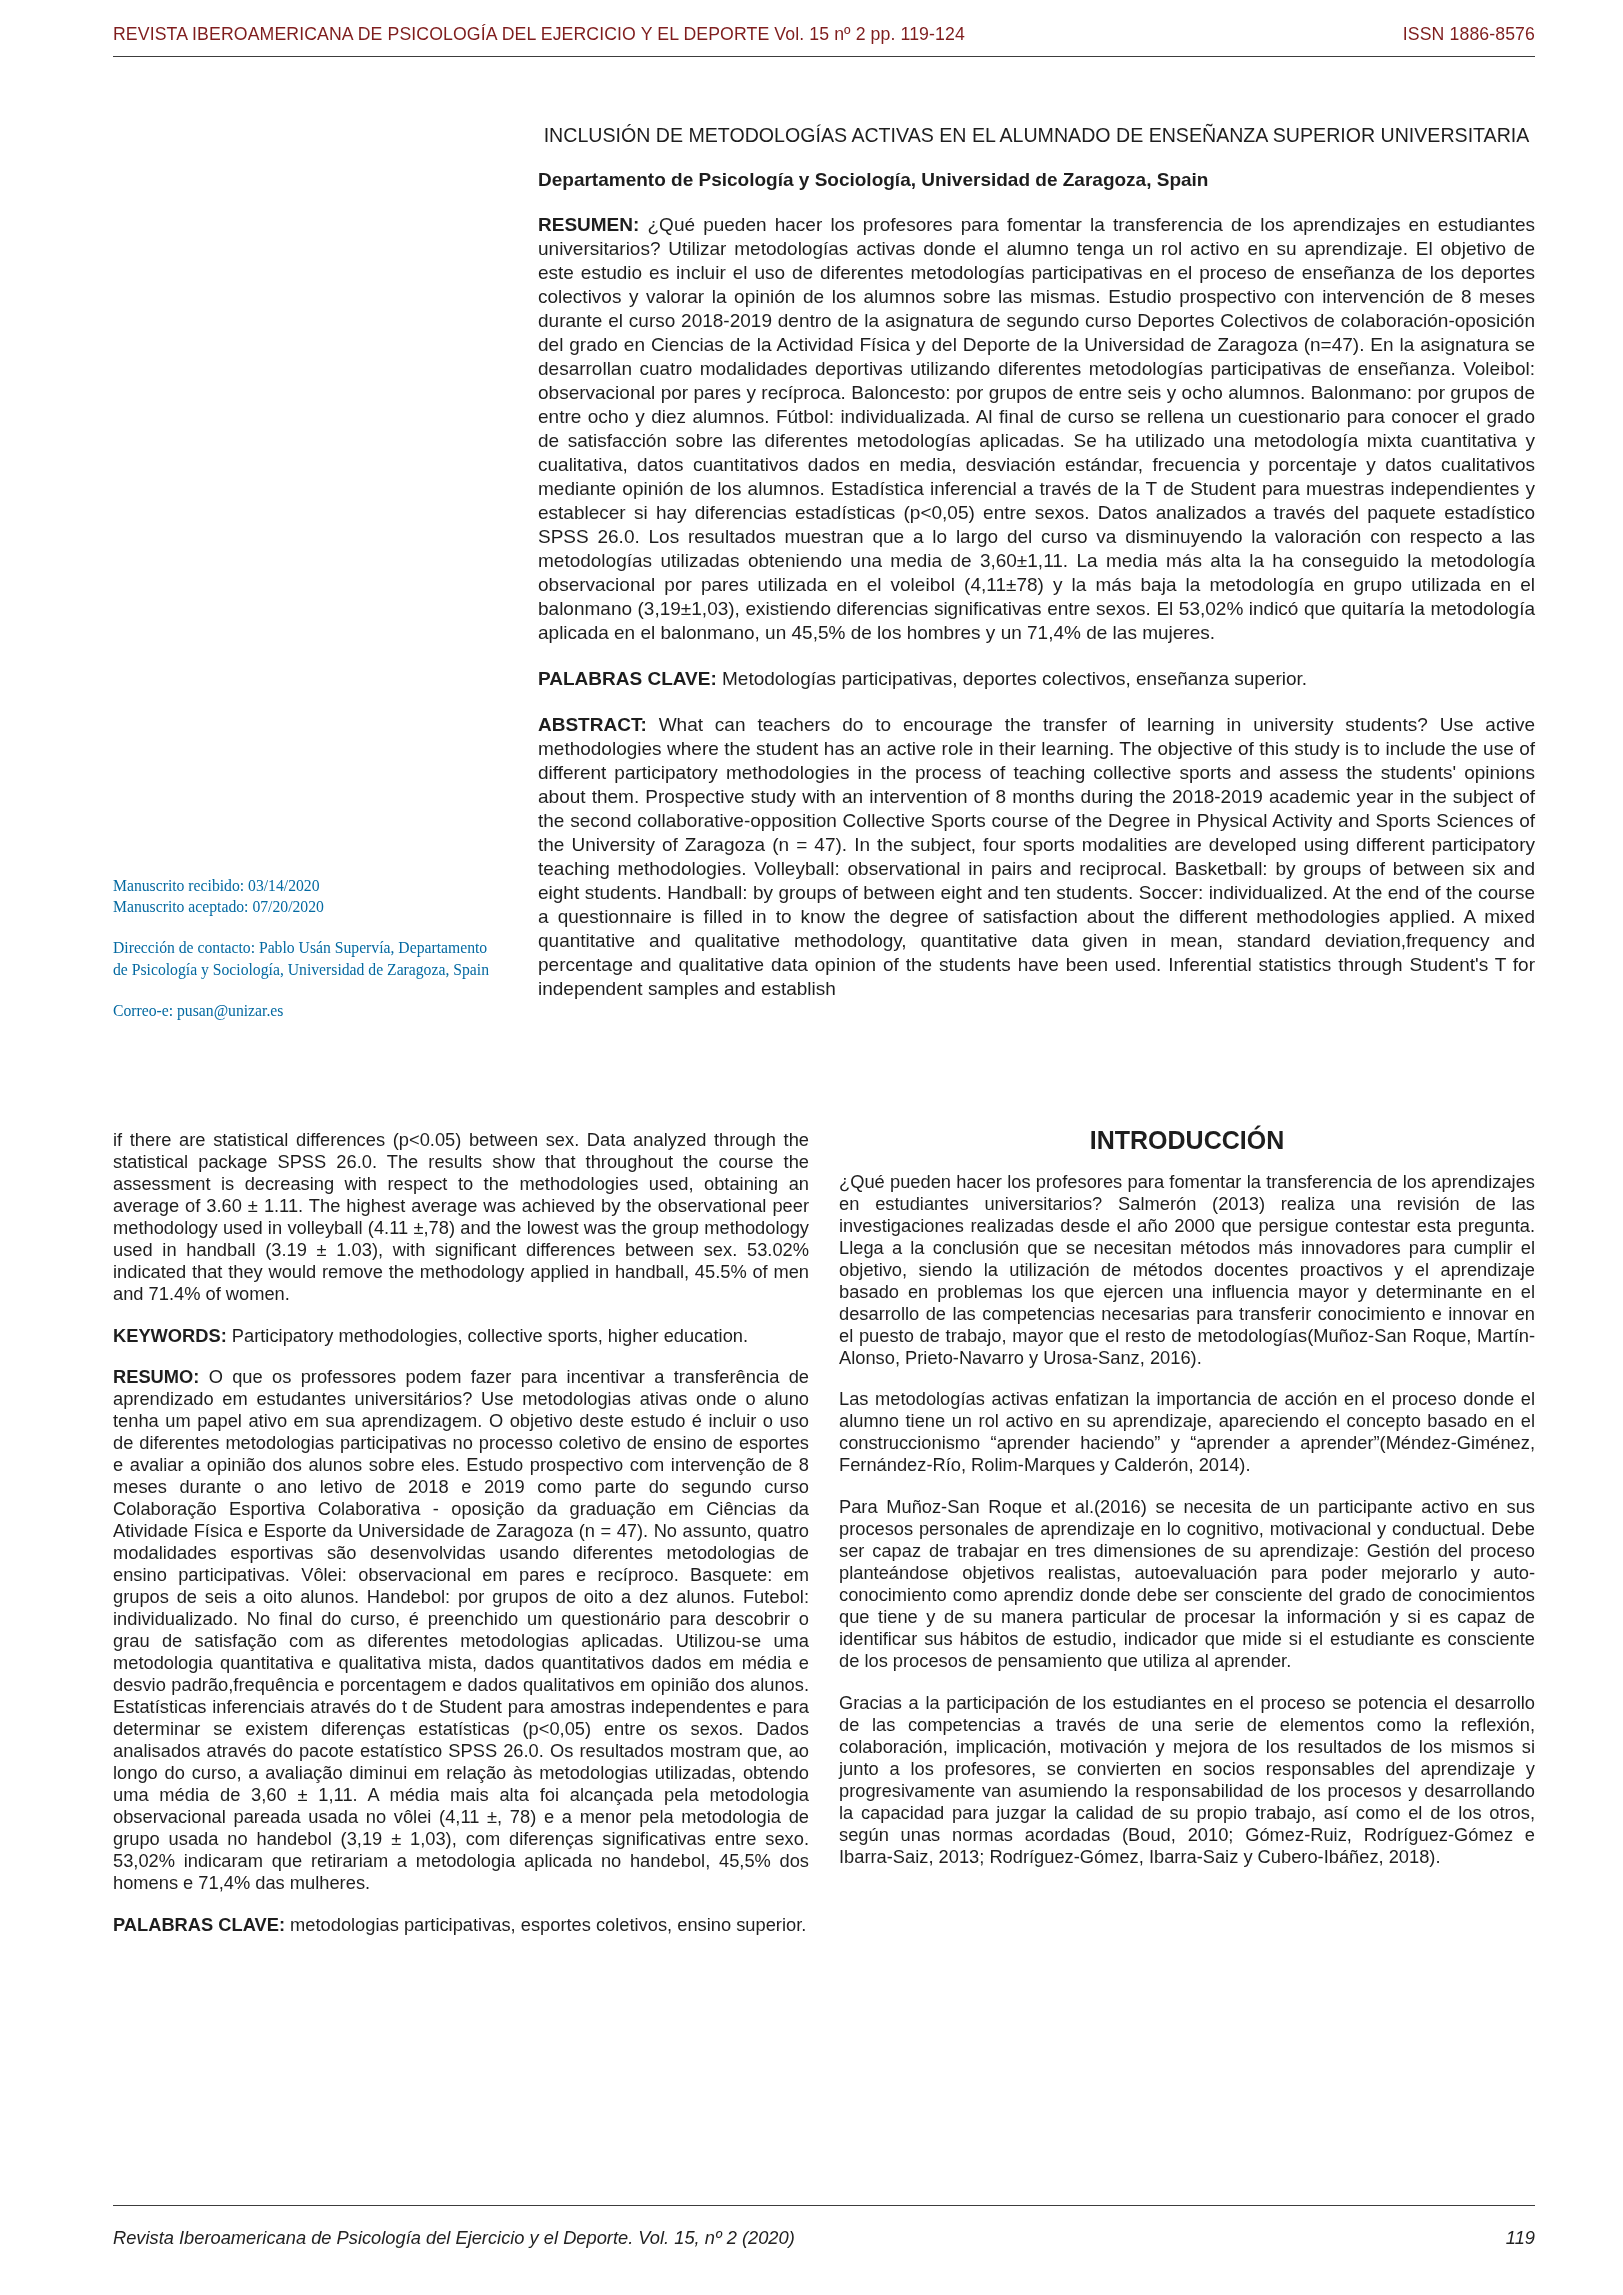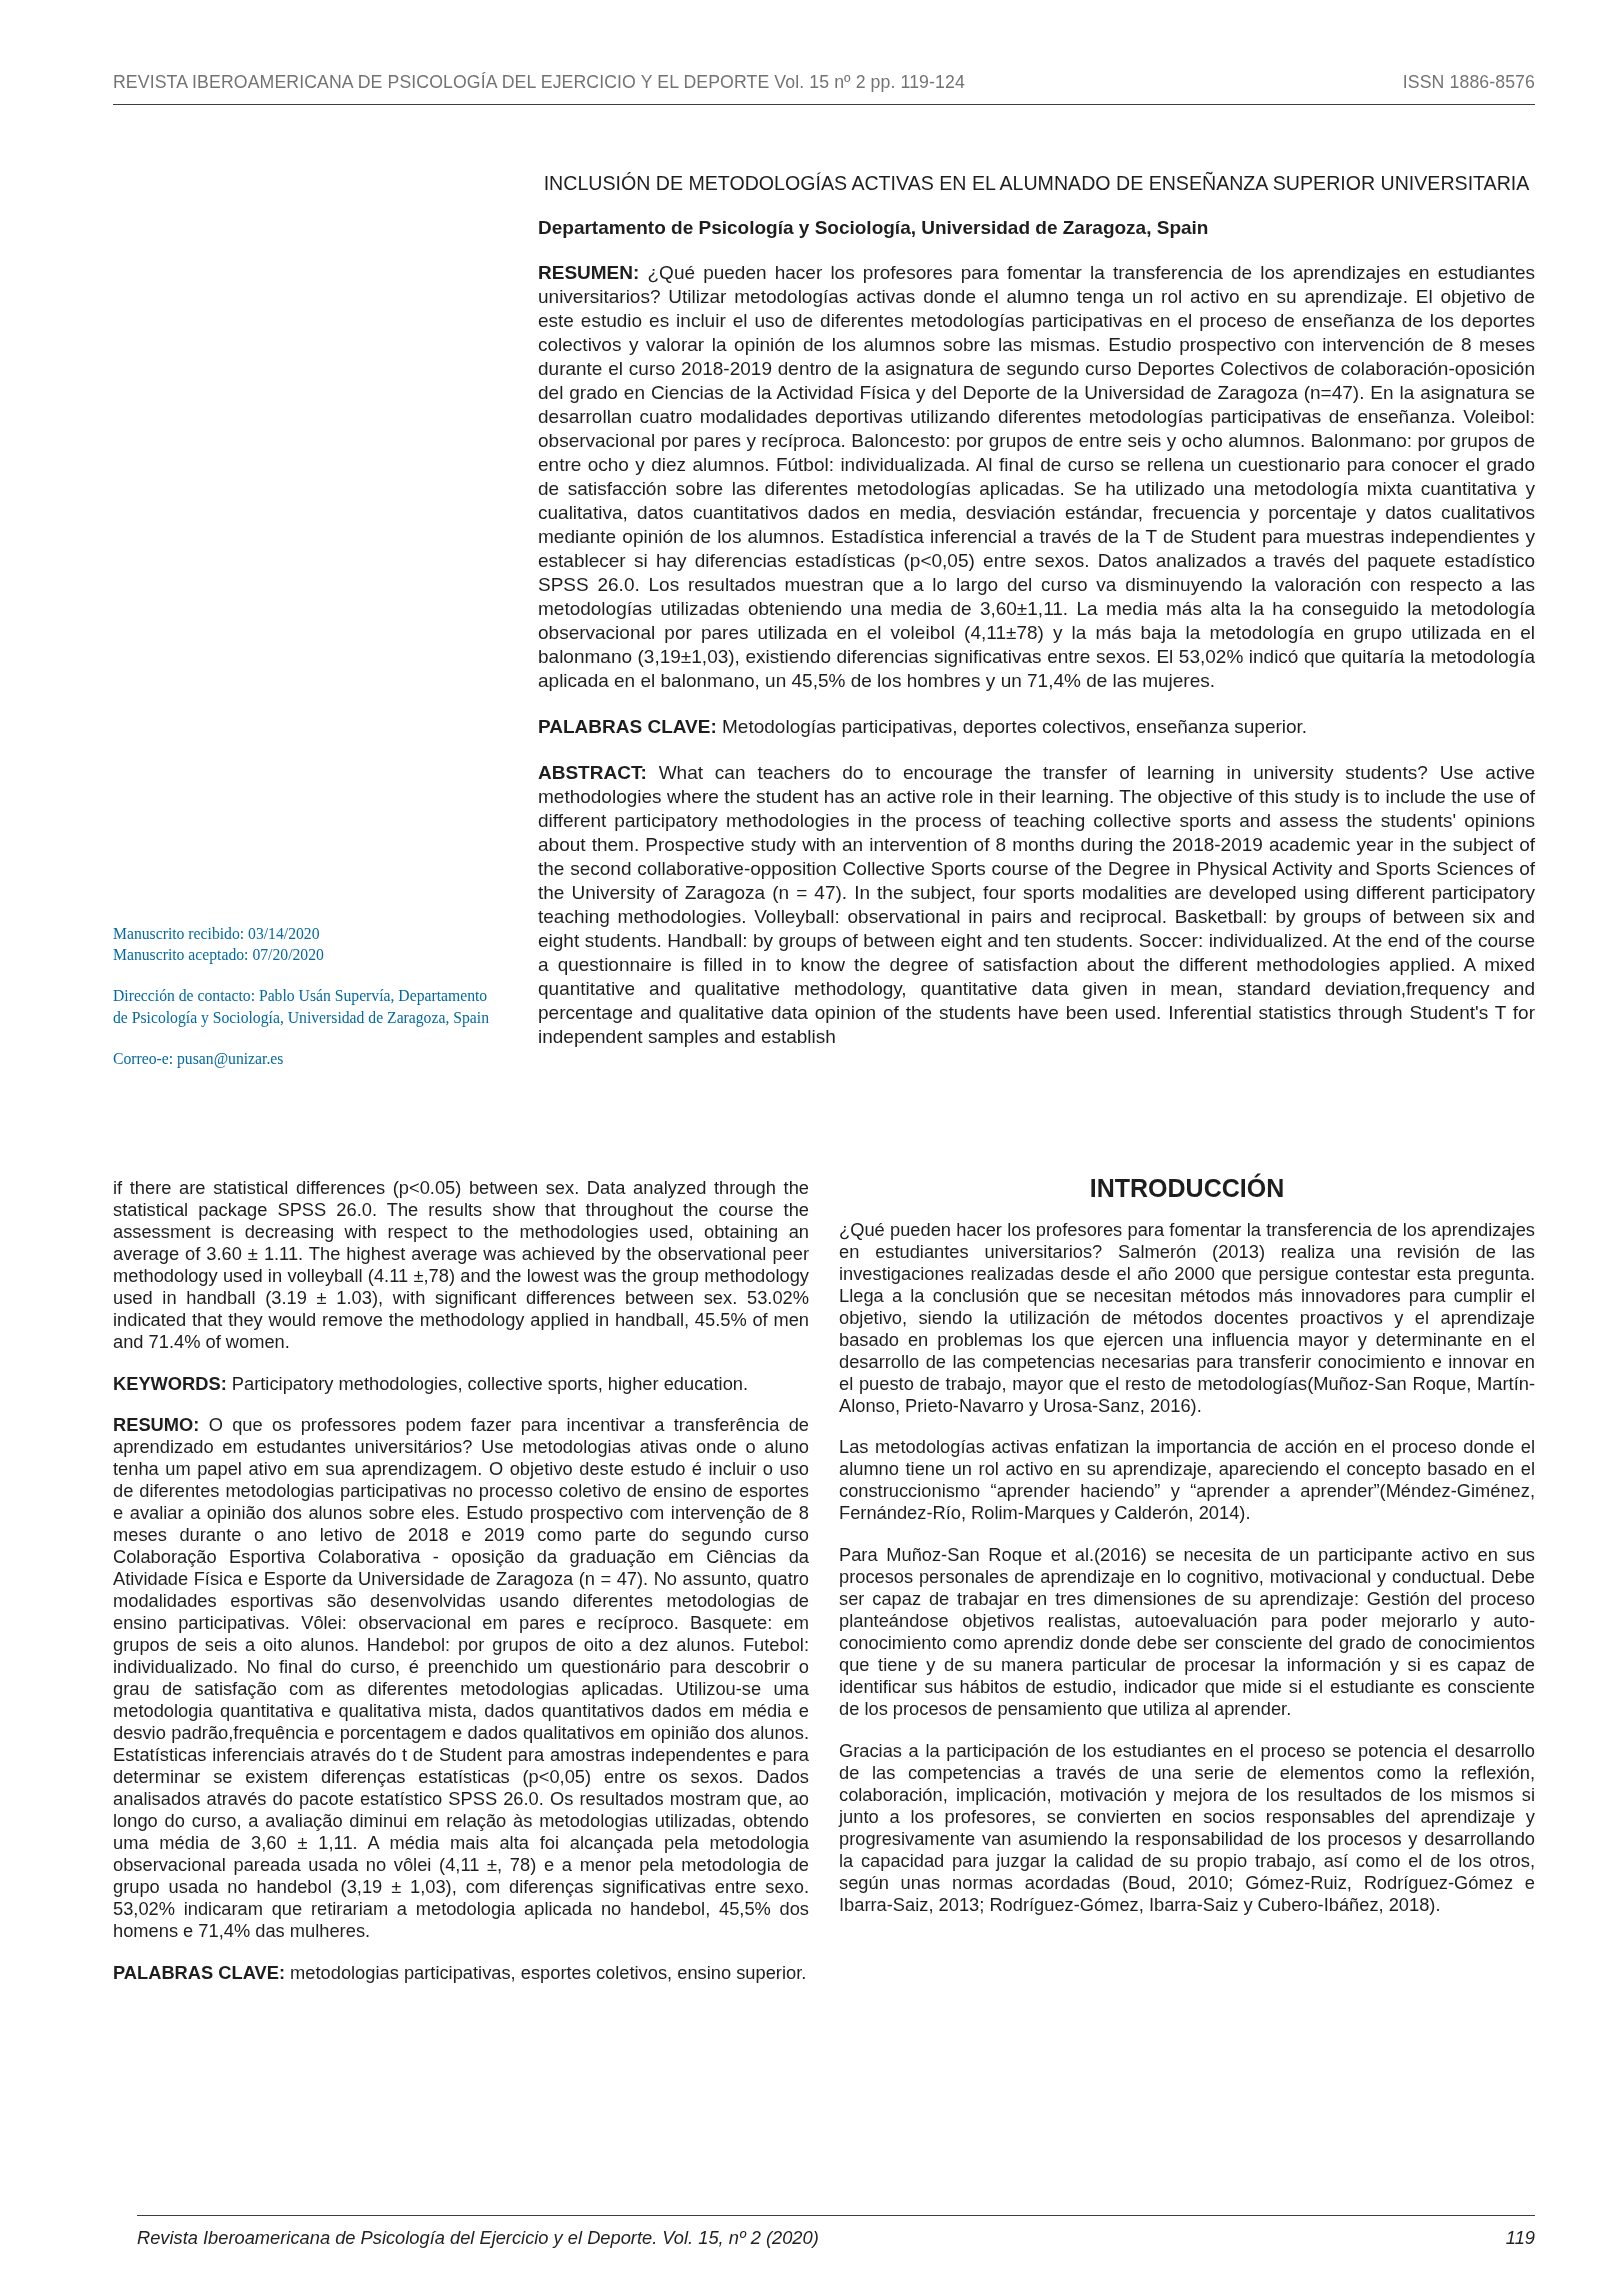--- a/index.html
+++ b/index.html
@@ -12,23 +12,23 @@
   }
   .page {
     position: relative;
     width: 1623px; height: 2295px;
     padding: 0 88px 0 113px;
     overflow: hidden;
     background: #ffffff;
   }
   .page-header {
     display: flex; justify-content: space-between; align-items: flex-end;
-    padding-top: 72px; padding-bottom: 10.5px;
+    padding-top: 24px; padding-bottom: 10.5px;
     border-bottom: 1.3px solid #3c3c3c;
-    font-size: 17.7px; color: #737373; letter-spacing: 0.1px;
+    font-size: 17.7px; color: #7f1d1d; letter-spacing: 0.1px;
   }
   .front { display: flex; margin-top: 65px; }
   .margin-notes {
     flex: 0 0 425px; width: 425px;
     padding-top: 753px; padding-right: 46px;
     font-family: "Liberation Serif", "DejaVu Serif", serif;
     font-size: 15.7px; line-height: 21.6px; color: #0369a1;
   }
   .margin-notes p { margin: 0; }
   .note-group { margin-bottom: 19.6px; }
@@ -46,23 +46,23 @@
   strong.lead { font-weight: bold; }
   .columns { display: flex; gap: 30px; margin-top: 88px; }
   .col { flex: 1; min-width: 0; font-size: 18.3px; line-height: 22px; text-align: justify; }
   .col p { margin: 0 0 19.6px; }
   .intro-heading {
     font-size: 25px; font-weight: bold; text-align: center;
     margin: 0 0 19.6px; line-height: 22px;
   }
   .page-footer {
     position: absolute; left: 113px; right: 88px; bottom: 46px;
-    border-top: 1.3px solid #3c3c3c; padding-top: 11px;
+    border-top: 1.3px solid #3c3c3c; padding-top: 21px;
     display: flex; justify-content: space-between; align-items: flex-start;
-    font-size: 18.3px; font-style: italic; color: #222; margin-left: 24px;
+    font-size: 18.3px; font-style: italic; color: #222;
   }
 </style>
 </head>
 <body>
 
 <div class="page">
 
   <header class="page-header">
     <span>REVISTA IBEROAMERICANA DE PSICOLOGÍA DEL EJERCICIO Y EL DEPORTE Vol. 15 nº 2 pp. 119-124</span>
     <span>ISSN 1886-8576</span>

